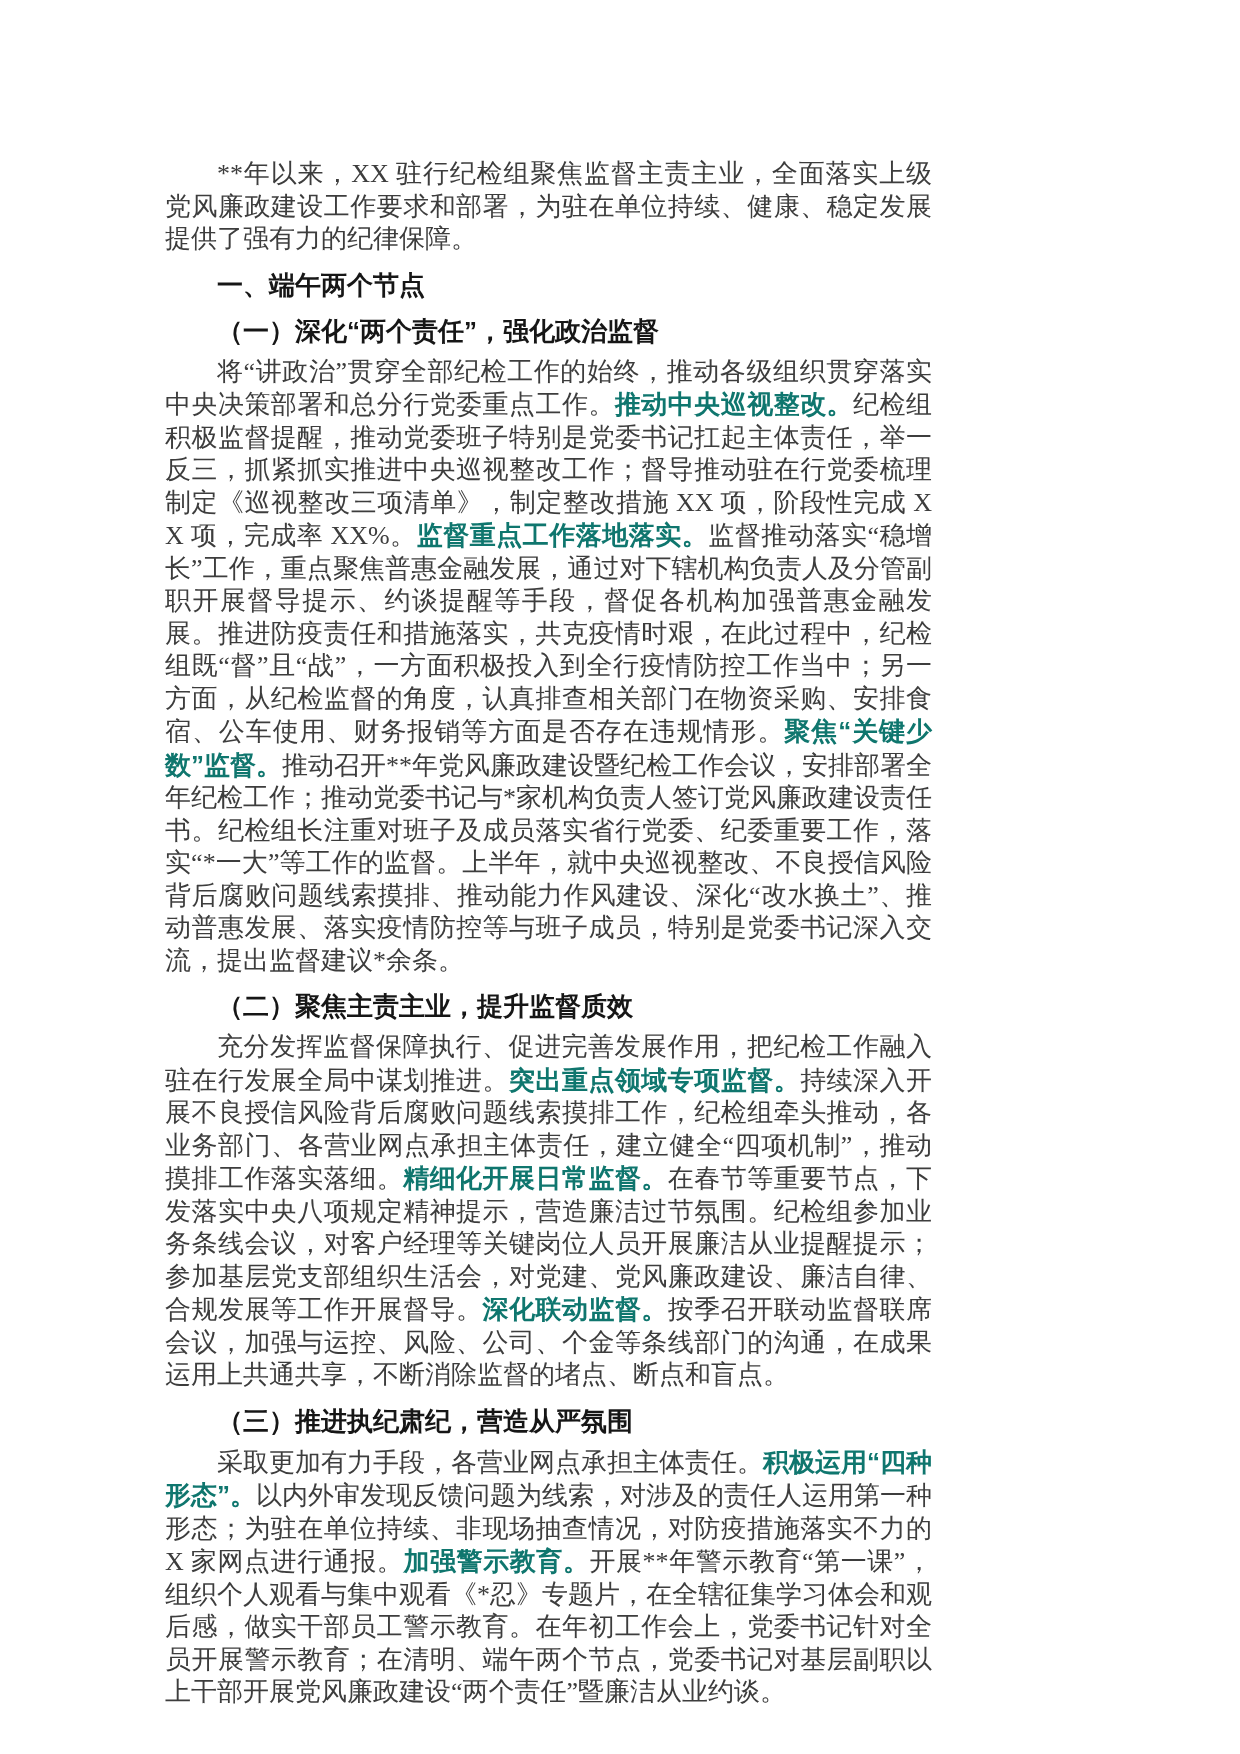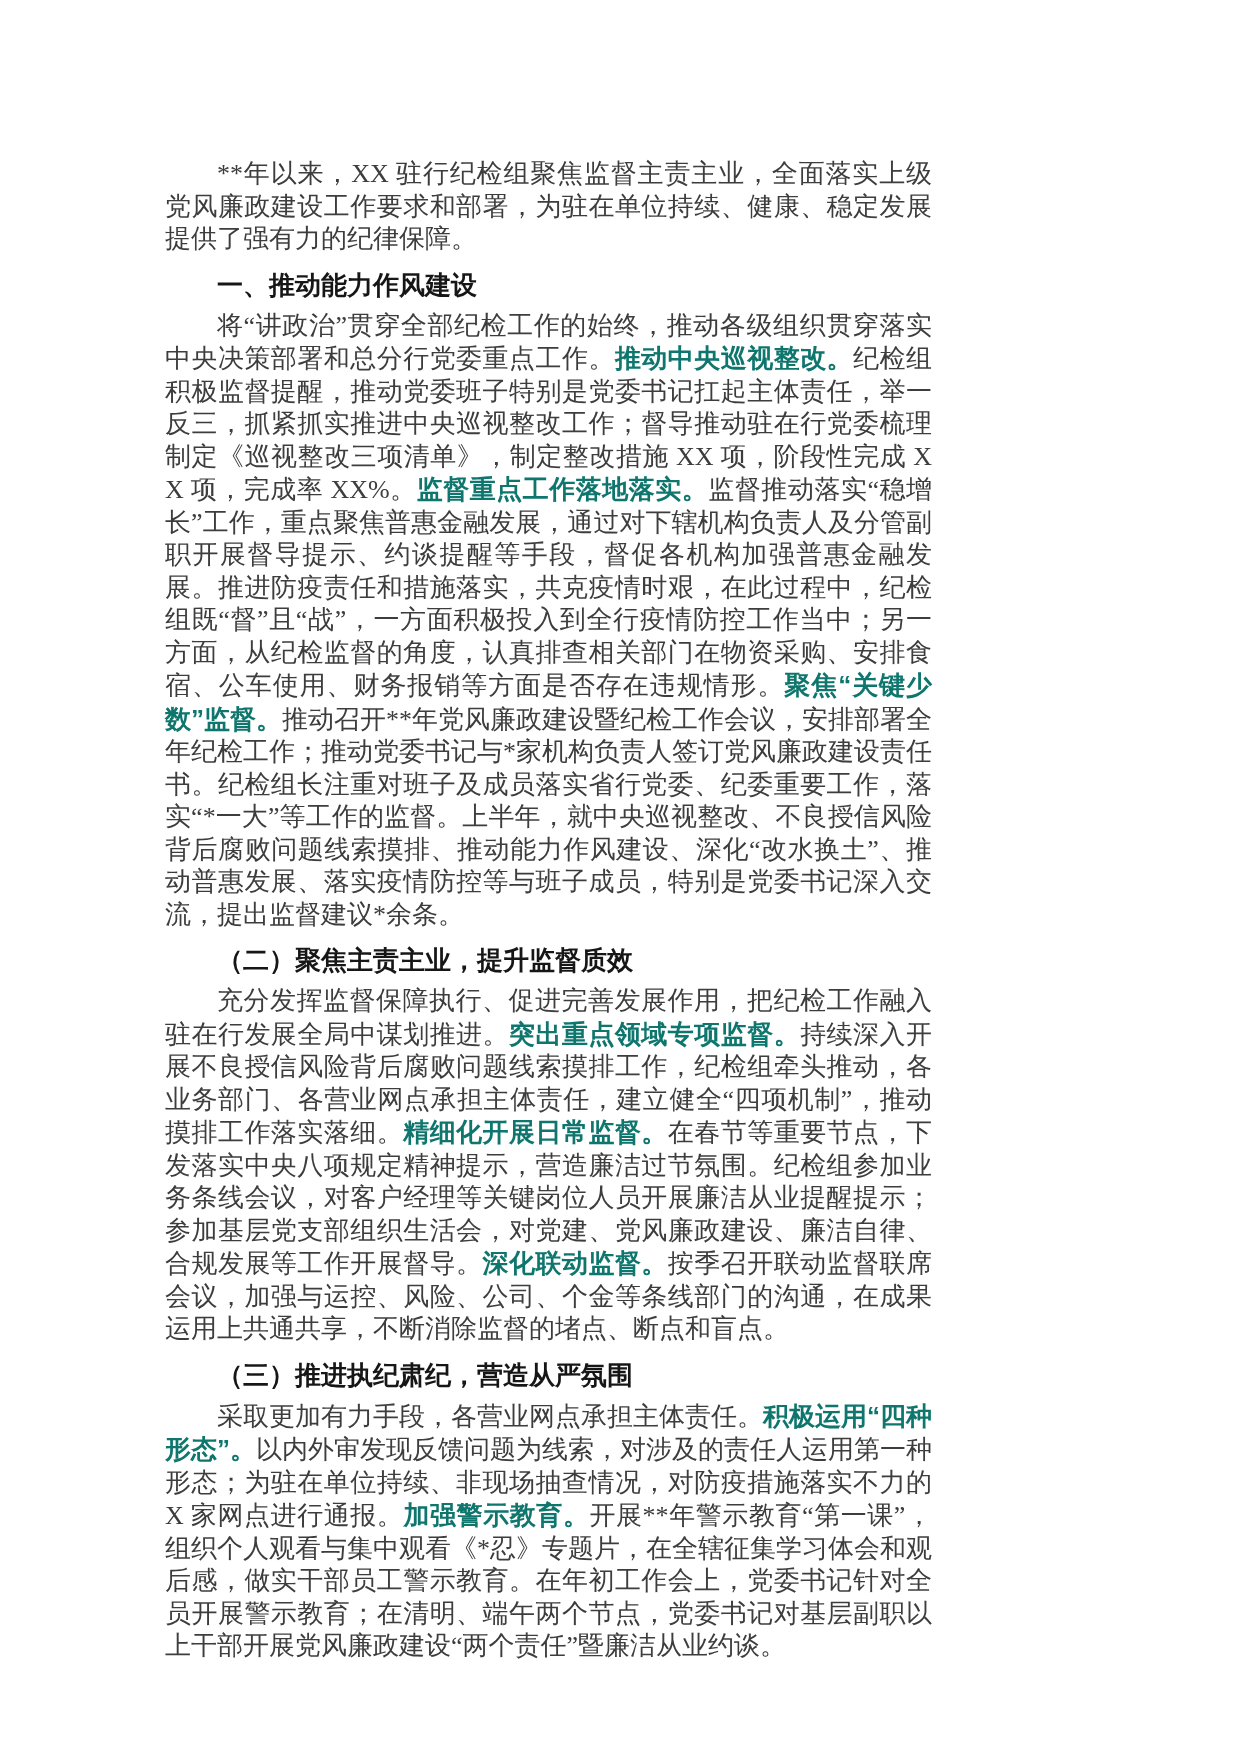--- a/index.html
+++ b/index.html
@@ -39,22 +39,23 @@
   }
   .r { font-weight: 400; }
 </style>
 </head>
 <body>
 
 <div class="page">
 
   <p class="para"><span class="r">**年以来，XX 驻行纪检组聚焦监督主责主业，全面落实上级党风廉政建设工作要求和部署，为驻在单位持续、健康、稳定发展提供了强有力的纪律保障。</span></p>
 
-  <h2 class="hd">一、推动能力作风建设</h2>
+  <h2 class="hd">一、端午两个节点</h2>
 
+  <h3 class="hd">（一）深化“两个责任”，强化政治监督</h3>
   <p class="para"><span class="r">将“讲政治”贯穿全部纪检工作的始终，推动各级组织贯穿落实中央决策部署和总分行党委重点工作。</span><span class="b">推动中央巡视整改。</span><span class="r">纪检组积极监督提醒，推动党委班子特别是党委书记扛起主体责任，举一反三，抓紧抓实推进中央巡视整改工作；督导推动驻在行党委梳理制定《巡视整改三项清单》，制定整改措施 XX 项，阶段性完成 XX 项，完成率 XX%。</span><span class="b">监督重点工作落地落实。</span><span class="r">监督推动落实“稳增长”工作，重点聚焦普惠金融发展，通过对下辖机构负责人及分管副职开展督导提示、约谈提醒等手段，督促各机构加强普惠金融发展。推进防疫责任和措施落实，共克疫情时艰，在此过程中，纪检组既“督”且“战”，一方面积极投入到全行疫情防控工作当中；另一方面，从纪检监督的角度，认真排查相关部门在物资采购、安排食宿、公车使用、财务报销等方面是否存在违规情形。</span><span class="b">聚焦“关键少数”监督。</span><span class="r">推动召开**年党风廉政建设暨纪检工作会议，安排部署全年纪检工作；推动党委书记与*家机构负责人签订党风廉政建设责任书。纪检组长注重对班子及成员落实省行党委、纪委重要工作，落实“*一大”等工作的监督。上半年，就中央巡视整改、不良授信风险背后腐败问题线索摸排、推动能力作风建设、深化“改水换土”、推动普惠发展、落实疫情防控等与班子成员，特别是党委书记深入交流，提出监督建议*余条。</span></p>
 
   <h3 class="hd">（二）聚焦主责主业，提升监督质效</h3>
   <p class="para"><span class="r">充分发挥监督保障执行、促进完善发展作用，把纪检工作融入驻在行发展全局中谋划推进。</span><span class="b">突出重点领域专项监督。</span><span class="r">持续深入开展不良授信风险背后腐败问题线索摸排工作，纪检组牵头推动，各业务部门、各营业网点承担主体责任，建立健全“四项机制”，推动摸排工作落实落细。</span><span class="b">精细化开展日常监督。</span><span class="r">在春节等重要节点，下发落实中央八项规定精神提示，营造廉洁过节氛围。纪检组参加业务条线会议，对客户经理等关键岗位人员开展廉洁从业提醒提示；参加基层党支部组织生活会，对党建、党风廉政建设、廉洁自律、合规发展等工作开展督导。</span><span class="b">深化联动监督。</span><span class="r">按季召开联动监督联席会议，加强与运控、风险、公司、个金等条线部门的沟通，在成果运用上共通共享，不断消除监督的堵点、断点和盲点。</span></p>
 
   <h3 class="hd">（三）推进执纪肃纪，营造从严氛围</h3>
   <p class="para"><span class="r">采取更加有力手段，各营业网点承担主体责任。</span><span class="b">积极运用“四种形态”。</span><span class="r">以内外审发现反馈问题为线索，对涉及的责任人运用第一种形态；为驻在单位持续、非现场抽查情况，对防疫措施落实不力的 X 家网点进行通报。</span><span class="b">加强警示教育。</span><span class="r">开展**年警示教育“第一课”，组织个人观看与集中观看《*忍》专题片，在全辖征集学习体会和观后感，做实干部员工警示教育。在年初工作会上，党委书记针对全员开展警示教育；在清明、端午两个节点，党委书记对基层副职以上干部开展党风廉政建设“两个责任”暨廉洁从业约谈。</span></p>
 
 
 </div>

